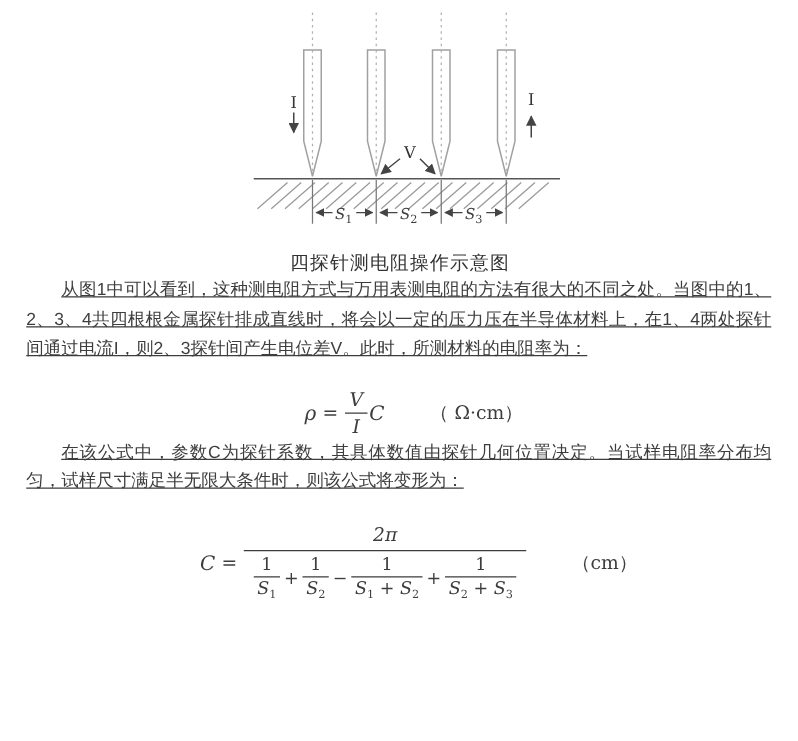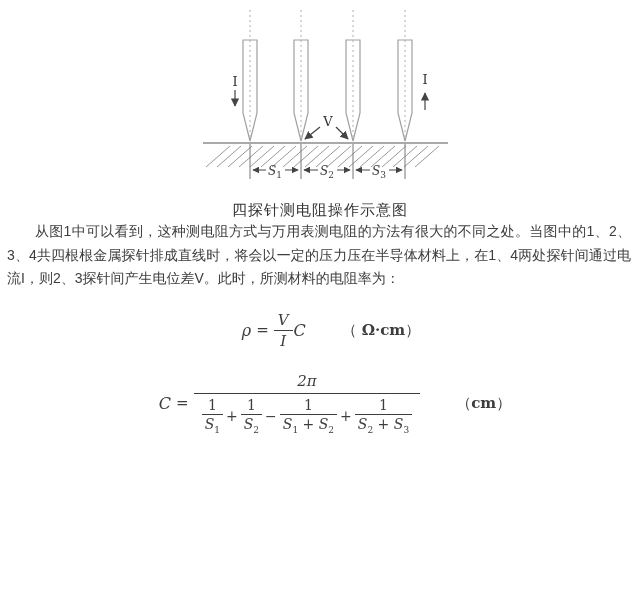--- a/index.html
+++ b/index.html
@@ -9,41 +9,41 @@
     font-family:"Liberation Sans","DejaVu Sans",sans-serif;
     color:#3d3d3d; position:relative;
   }
   .figure { margin-left:180px; width:280px; }
   .figure svg { display:block; }
   .fig-caption {
     margin-top:19px; text-align:center; font-size:15px; color:#333;
     letter-spacing:1px;
   }
   p.body-text {
-    margin:0 7px; font-size:14px; line-height:23.6px;
-    text-indent:2em; text-align:justify; color:#3d3d3d;
+    margin:0 21px; font-size:14px; line-height:23.6px;
+    text-indent:2em; text-align:justify; color:#3d3d3d;text-decoration:underline;
   }
   .p1 { margin-top:30px; }
   .p2 { margin-top:20px; }
   .p3 { margin-top:17px; }
   .formula {
     display:flex; align-items:center; justify-content:center;
     font-family:"DejaVu Serif","Liberation Serif",serif; color:#3d3d3d;
   }
   .f1 { margin-top:20px; padding-left:24px; font-size:15px; }
   .f2 { margin-top:22px; padding-left:32px; font-size:15px; }
   .var { font-style:italic; }
   .op  { padding:0 5px; }
   .frac { display:inline-flex; flex-direction:column; text-align:center; vertical-align:middle; }
   .frac .num { padding:0 4px 1px; }
   .frac .den { border-top:1px solid #3d3d3d; padding:1px 4px 0; }
   .coeff { font-size:16px; margin-left:1px; }
   .lhs { font-size:16px; }
   .unit { margin-left:36px; white-space:pre; }
-  .unit b { font-weight:bold;text-align:center; }
+  .unit b { font-weight:normal;text-align:center; }
   .bigfrac { display:inline-flex; flex-direction:column; align-items:center; }
   .bigfrac .bnum { padding:0 2px 3px; text-align:left; }
   .bigfrac .drow {
     display:flex; align-items:center; border-top:1px solid #3d3d3d;
     padding:3px 8px 0; font-size:14px;
   }
   .sfrac { display:inline-flex; flex-direction:column; text-align:center; }
   .sfrac .num { padding:0 2px 1px; }
   .sfrac .den { border-top:1px solid #3d3d3d; padding:1px 3px 0; white-space:nowrap; }
   sub { font-size:9px; font-style:normal; line-height:1; }
@@ -134,20 +134,21 @@
     <span class="var lhs">ρ</span>
     <span class="op">=</span>
     <span class="frac">
       <span class="num var">V</span>
       <span class="den var">I</span>
     </span>
     <span class="var coeff">C</span>
     <span class="unit"><span>（ </span><b>Ω·cm</b><span>）</span></span>
   </div>
 
+  <p class="body-text p2">在该公式中，参数C为探针系数，其具体数值由探针几何位置决定。当试样电阻率分布均匀，试样尺寸满足半无限大条件时，则该公式将变形为：</p>
 
   <div class="formula f2">
     <span class="var lhs">C</span>
     <span class="op">=</span>
     <span class="bigfrac">
       <span class="bnum var">2π</span>
       <span class="drow">
         <span class="sfrac">
           <span class="num">1</span>
           <span class="den"><span class="var">S</span><sub>1</sub></span>

